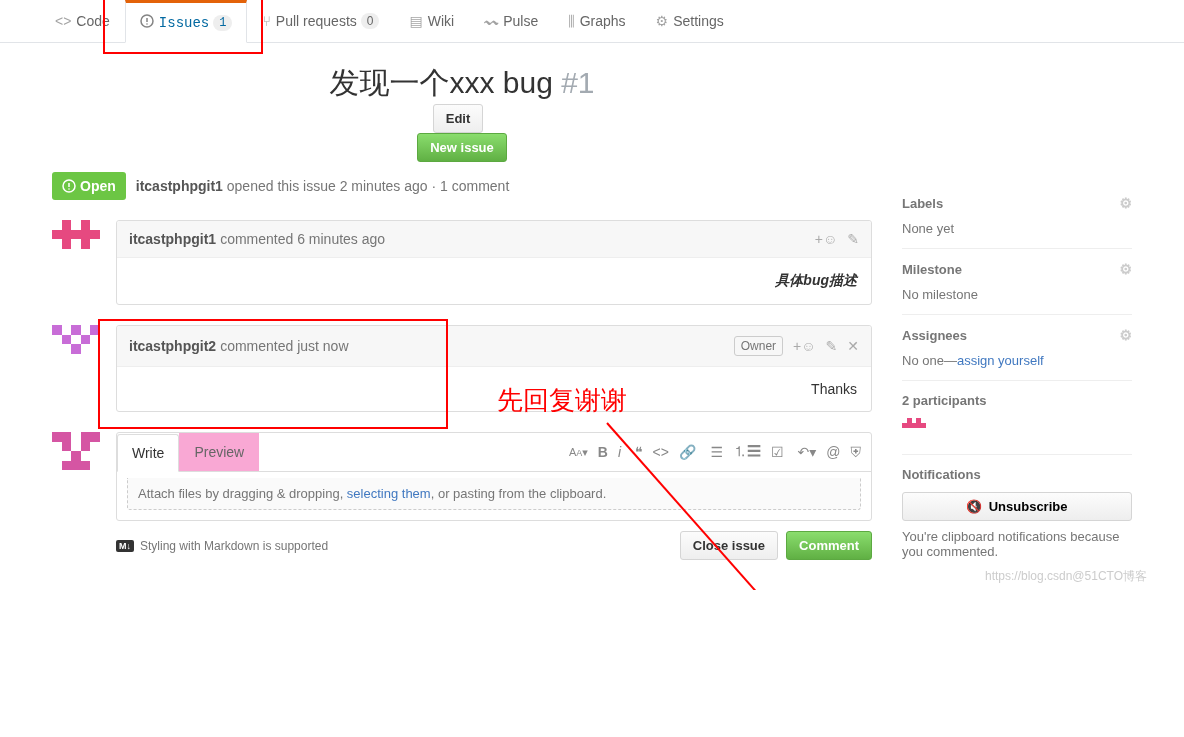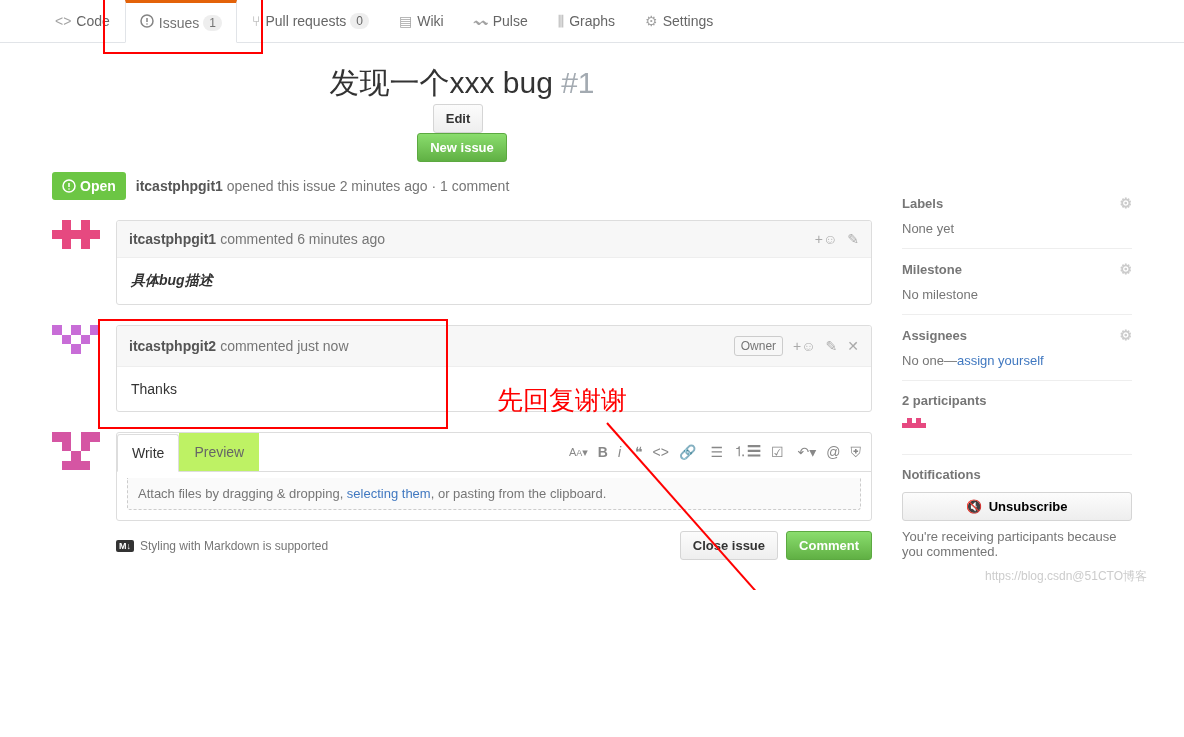--- a/index.html
+++ b/index.html
@@ -1,19 +1,19 @@
 <!DOCTYPE html>
 <html><head>
 <meta charset="utf-8">
 <style>
 * { box-sizing: border-box; margin: 0; padding: 0; }
 body { font-family: -apple-system, BlinkMacSystemFont, "Segoe UI", Helvetica, Arial, sans-serif; font-size: 14px; color: #333; background: #fff; }
 .reponav { border-bottom: 1px solid #e1e4e8; display: flex; padding-left: 40px; }
 .reponav-item { display: flex; align-items: center; padding: 10px 14px; color: #666; font-size: 14px; cursor: pointer; border: 1px solid transparent; }
-.reponav-item.selected { border: 1px solid #e1e4e8; border-bottom: 1px solid #fff; border-top: 3px solid #e36209; color: #737373; margin-bottom: -1px; }
+.reponav-item.selected { border: 1px solid #e1e4e8; border-bottom: 1px solid #fff; border-top: 3px solid #e36209; color: #0369a1; margin-bottom: -1px; font-family: Liberation Mono, monospace; }
 .reponav-item .icon { margin-right: 5px; opacity: 0.6; }
 .reponav-item .counter { background: #eee; border-radius: 8px; padding: 1px 6px; font-size: 12px; margin-left: 4px; }
 .annot-box { position: absolute; border: 2px solid red; pointer-events: none; }
 .container { max-width: 1130px; margin: 0 auto; display: flex; padding: 20px 25px 0 25px; position: relative; }
 .main { flex: 1; padding-right: 30px; }
 .sidebar { width: 230px; }
 .title-row { display: flex; align-items: center; margin-bottom: 10px; flex-direction: column; }
 .issue-title { font-size: 30px; font-weight: 400; flex: 1; }
 .issue-number { color: #a3aab1; font-weight: 300; }
 .btn { background: linear-gradient(#fcfcfc,#eee); border: 1px solid #d5d5d5; border-radius: 3px; padding: 6px 12px; font-size: 13px; font-weight: 700; cursor: pointer; color: #333; }
@@ -28,25 +28,25 @@
 .pixel-avatar { width: 48px; height: 48px; display: grid; grid-template-columns: repeat(5,1fr); grid-template-rows: repeat(5,1fr); }
 .pixel-avatar div { background: #fff; }
 .pixel-avatar .f { background: #e64980; }
 .pixel-avatar2 .f { background: #c86dd7; }
 .pixel-avatar3 .f { background: #d555a3; }
 .comment-box { flex: 1; border: 1px solid #ddd; border-radius: 3px; position: relative; }
 .comment-header { background: #f7f7f7; border-bottom: 1px solid #eee; padding: 10px 12px; display: flex; align-items: center; color: #767676; border-radius: 3px 3px 0 0; }
 .comment-header strong { color: #555; margin-right: 4px; }
 .comment-actions { margin-left: auto; display: flex; align-items: center; gap: 10px; color: #aaa; }
 .owner-badge { border: 1px solid #ccc; border-radius: 3px; padding: 2px 6px; font-size: 12px; color: #767676; }
-.comment-body { padding: 14px; }
+.comment-body { padding: 14px; text-align: right; }
 .comment-body em { font-style: italic; font-weight: bold; }
 .new-comment-box { flex: 1; border: 1px solid #ddd; border-radius: 3px; }
 .tabnav { border-bottom: 1px solid #ddd; display: flex; align-items: center; padding-right: 10px; }
-.tabnav-tab { padding: 10px 14px; border: 1px solid transparent; cursor: pointer; color: #666; background: #bef264; }
+.tabnav-tab { padding: 10px 14px; border: 1px solid transparent; cursor: pointer; color: #666; background: #f9a8d4; }
 .tabnav-tab.selected { background: #fff; border: 1px solid #ddd; border-bottom-color: #fff; margin-bottom: -1px; border-radius: 3px 3px 0 0; color: #333; }
 .toolbar { margin-left: auto; display: flex; gap: 14px; color: #888; font-size: 14px; }
 .toolbar-group { display: flex; gap: 10px; align-items: center; }
 .toolbar-group span { cursor: pointer; }
 .comment-field-wrap { padding: 10px; }
 .comment-field { width: 100%; min-height: 100px; border: 1px solid #4a9eff; border-radius: 3px; padding: 10px; font-family: inherit; font-size: 14px; resize: vertical; }
 .comment-field::placeholder { color: #aaa; }
 .attach-bar { border: 1px dashed #ccc; border-top: none; padding: 8px 10px; font-size: 13px; color: #767676; background: #fafafa; margin-top: -4px; border-radius: 0 0 3px 3px; }
 .attach-bar a { color: #4078c0; cursor: pointer; }
 .form-actions { display: flex; align-items: center; padding: 10px 0; }
@@ -365,21 +365,21 @@
       </div>
     </div>
     <div class="sidebar-block" style="border-bottom:none;">
       <div class="sidebar-heading">
         <span>Notifications</span>
       </div>
       <button class="unsubscribe-btn">
         <span>🔇</span>
         <span>Unsubscribe</span>
       </button>
-      <div class="sidebar-text" style="margin-top:8px;">You're receiving participants because you commented.</div>
+      <div class="sidebar-text" style="margin-top:8px;">You're clipboard notifications because you commented.</div>
     </div>
   </div>
 
   <div class="annot-text" style="left:470px; top:340px;">先回复谢谢</div>
   <div class="annot-text" style="left:400px; top:655px;">再关闭该issue</div>
   <svg class="arrow-svg" style="left:560px; top:370px;" width="280" height="290">
     <defs>
         <marker id="ah" markerWidth="10" markerHeight="10" refX="8" refY="3" orient="auto">
           <polygon points="0 0, 10 3, 0 6" fill="red"></polygon>
         </marker>

